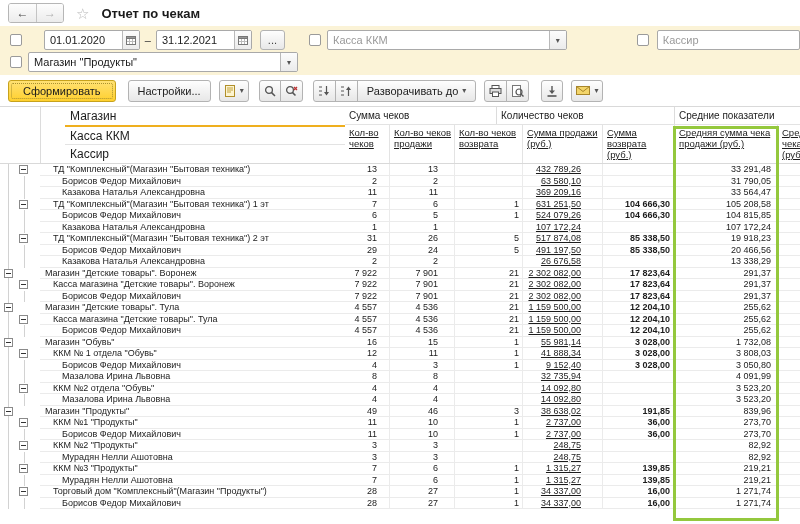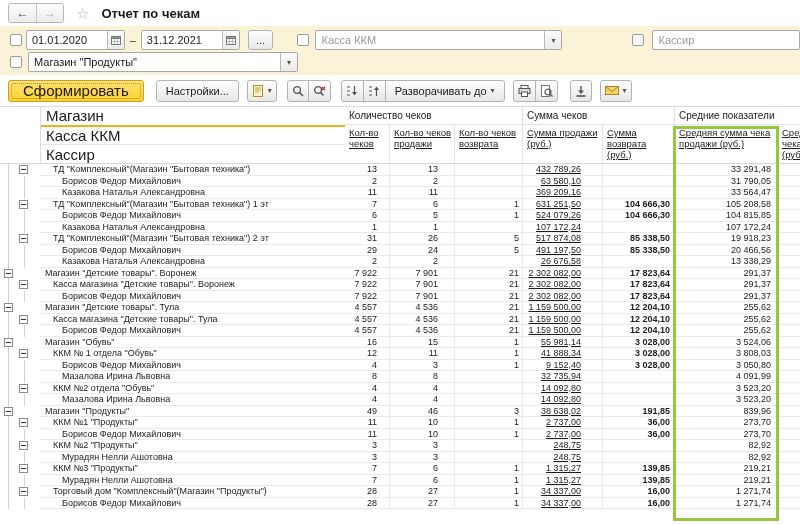--- a/index.html
+++ b/index.html
@@ -32,37 +32,37 @@
     background:linear-gradient(#fefefe,#e8e8e8); font-size:11px; color:#444; display:flex;
     align-items:center; justify-content:center; cursor:pointer; }
 
   
   .toolbar { height:31px; display:flex; align-items:center; padding-left:8px; background:#fff; }
   .btn { height:22px; display:inline-flex; align-items:center; justify-content:center; padding:0 9px;
     border:1px solid #b3b3b3; border-radius:3px; background:linear-gradient(#fefefe,#e7e7e7);
     font-size:11px; color:#222; cursor:pointer; white-space:nowrap; }
   .btn.icon { padding:0 4px; min-width:22px; }
   .gen { position:relative; background:linear-gradient(#ffe173,#ffd02e); border:1px solid #c7a21c;
-    padding:0 14px; font-size:15px; color:#1a1a1a; }
+    padding:0 14px; font-size:11px; color:#1a1a1a; }
   .gen::after { content:""; position:absolute; inset:2px; border:1px dotted #a9912f; border-radius:2px; }
   .bgroup { display:flex; }
   .bgroup .btn { border-radius:0; margin-left:-1px; }
   .bgroup .btn:first-child { border-radius:3px 0 0 3px; margin-left:0; }
   .bgroup .btn:last-child  { border-radius:0 3px 3px 0; } .sp8{margin-left:8px;} .sp10{margin-left:10px;} .sp12{margin-left:12px;}
   .dd { font-size:8px; color:#555; margin-left:4px; }
   .ic { display:inline-flex; }
 
   
   .grid { position:relative; border-top:1px solid #d9d9d9; font-size:9px; color:#1c1c1c; }
   .thead { display:flex; height:57px; border-bottom:1px solid #d9d9d9; background:#fff; }
   .lhead { width:345px; display:flex; flex:0 0 auto; }
   .hgut { width:40px; flex:0 0 auto; }
   .hlabels { flex:1; display:flex; flex-direction:column; border-left:1px solid #dcdcdc; }
-  .hlab { flex:1; display:flex; align-items:center; padding-left:5px; font-size:15px;
-    border-bottom:1px solid #e3e3e3; }
+  .hlab { flex:1; display:flex; align-items:center; padding-left:5px; font-size:12px;
+    border-bottom:1px solid #e3e3e3;margin-left:24px; }
   .hlab.sorted { border-bottom:2px solid #efaf1e; }
   .hlab:last-child { border-bottom:none; }
   .rhead { flex:1; display:flex; flex-direction:column; }
   .grow { height:18px; display:flex; border-bottom:1px solid #e3e3e3; }
   .g { display:flex; align-items:center; padding-left:4px; font-size:10px; border-right:1px solid #dcdcdc;
     overflow:hidden; white-space:nowrap; }
   .g1{width:178px;} .g2{width:152px;} .g3{width:125px; border-right:none;}
   .srow { flex:1; display:flex;text-decoration:underline; }
   .sh { padding:2px 3px 0 4px; font-size:9.5px; line-height:11px; border-right:1px solid #e3e3e3;
     overflow:hidden; }
@@ -108,21 +108,21 @@
           <span>→</span>
         </div>
     </div>
     <span class="star">☆</span>
     <span class="apptitle">Отчет по чекам</span>
   </div>
 
   <div class="filters">
     <div class="frow">
       <span class="cb" style="margin-left:10px"></span>
-      <div class="field" style="margin-left:4px;width:107px">
+      <div class="field" style="margin-left:22px;width:107px">
         <span class="val">01.01.2020</span>
         <span class="segbtn">
           <svg width="10" height="10" viewBox="0 0 10 10">
               <rect x="0.5" y="1.5" width="9" height="8" fill="#fff" stroke="#777"></rect>
               <rect x="0.5" y="1.5" width="9" height="2" fill="#999" stroke="#777"></rect>
               <line x1="3.5" y1="4" x2="3.5" y2="9" stroke="#bbb"></line>
               <line x1="6.5" y1="4" x2="6.5" y2="9" stroke="#bbb"></line>
               <line x1="1" y1="6.5" x2="9" y2="6.5" stroke="#bbb"></line>
             </svg>
         </span>
@@ -267,22 +267,22 @@
       <div class="lhead">
         <div class="hgut"></div>
         <div class="hlabels">
           <div class="hlab sorted">Магазин</div>
           <div class="hlab">Касса ККМ</div>
           <div class="hlab">Кассир</div>
         </div>
       </div>
       <div class="rhead">
         <div class="grow">
+          <div class="g g2">Сумма чеков</div>
           <div class="g g1">Количество чеков</div>
-          <div class="g g2">Сумма чеков</div>
           <div class="g g3">Средние показатели</div>
         </div>
         <div class="srow">
           <div class="sh w0">Кол-во чеков</div>
           <div class="sh w1">Кол-во чеков продажи</div>
           <div class="sh w2">Кол-во чеков возврата</div>
           <div class="sh w3">Сумма продажи (руб.)</div>
           <div class="sh w4">Сумма возврата (руб.)</div>
           <div class="sh w5">Средняя сумма чека продажи (руб.)</div>
           <div class="sh w6">Сред чека (руб</div>
@@ -473,21 +473,21 @@
         <div class="trow">
           <div class="cell gut lv0">
             <span class="exp x0"></span>
           </div>
           <div class="cell name lv0">Магазин "Обувь"</div>
           <div class="cell num n0">16</div>
           <div class="cell num n1">15</div>
           <div class="cell num n2">1</div>
           <div class="cell num n3">55 981,14</div>
           <div class="cell num n4">3 028,00</div>
-          <div class="cell num n5">3 524,06</div>
+          <div class="cell num n5">1 732,08</div>
           <div class="cell num n6"></div>
         </div>
         <div class="trow">
           <div class="cell gut lv1">
             <span class="exp x1"></span>
           </div>
           <div class="cell name lv1">ККМ № 1 отдела "Обувь"</div>
           <div class="cell num n0">12</div>
           <div class="cell num n1">11</div>
           <div class="cell num n2">1</div>

